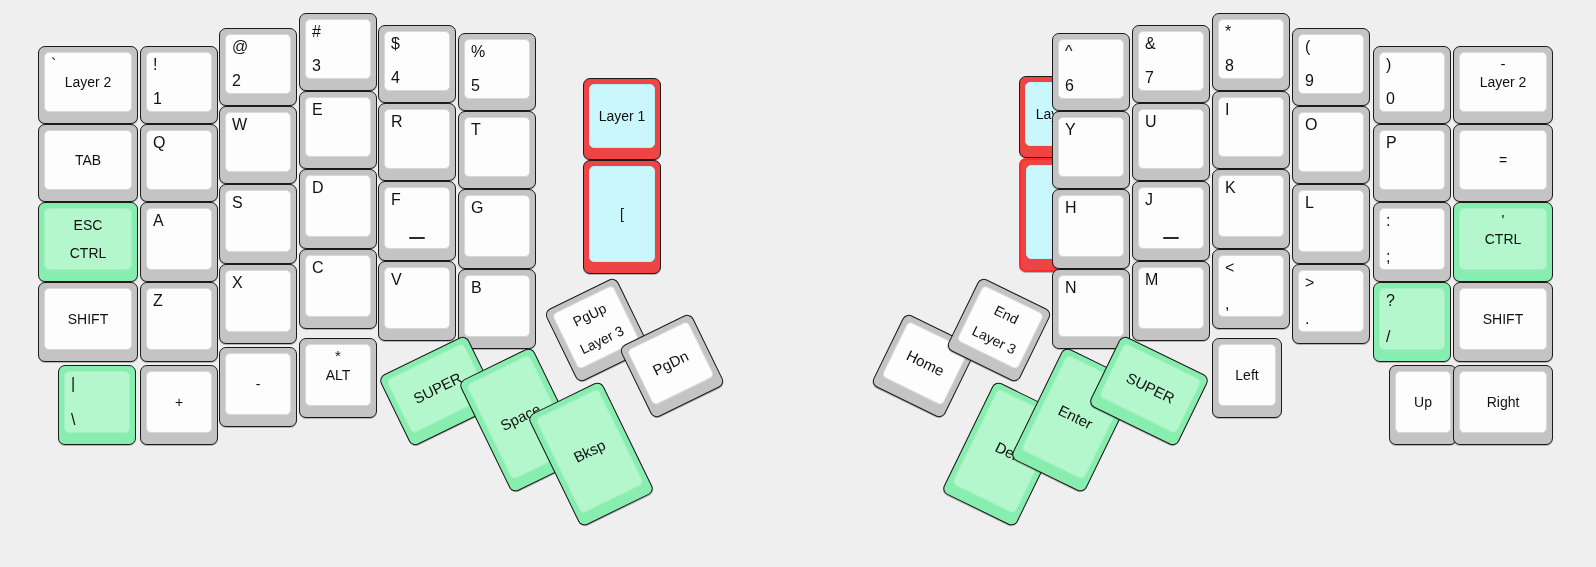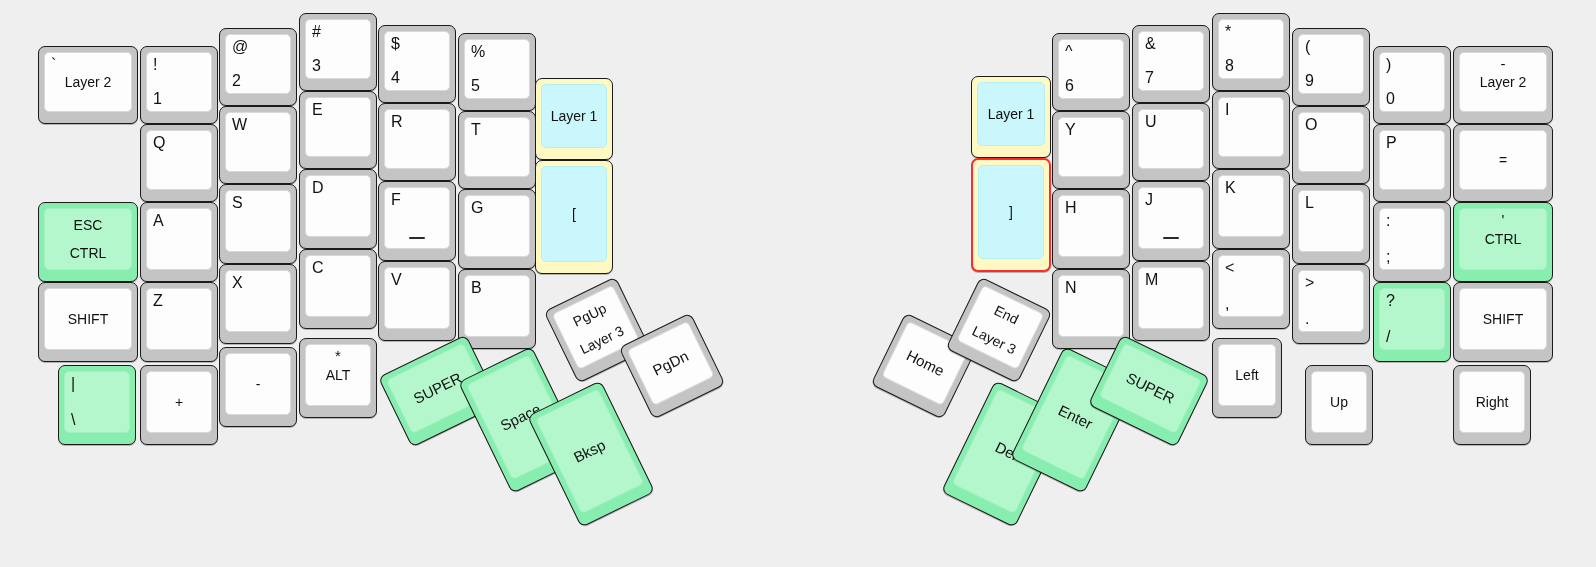--- a/index.html
+++ b/index.html
@@ -25,21 +25,21 @@
     box-sizing:border-box;
     width:100%;height:100%;
     border-radius:5px;
     background:#fdfdfd;          
     border:1px solid #d9d9d9;
     position:relative;
   }
   
   .key.green{background:#87eeb0;}
   .key.green > .cap{background:#b4f7cd;border-color:#a3f0c1;}
-  .key.cyan{background:#fef9c3;}
+  .key.cyan{background:#ef4444;margin-left:48px;}
   .key.cyan > .cap{background:#caf7fb;border-color:#b5f0f6;}
   .key.selected{border:2px solid #ff2b2b;}
 
   
   .cap .lbl{
     position:absolute;
     color:#111;
     font-size:15px;
     line-height:16px;
     white-space:pre;
@@ -67,20 +67,25 @@
 </head>
 <body>
 
 <div id="board">
     <div class="key" style="left: 38px; top: 46px; width: 100px; height: 78px;">
       <div class="cap">
         <div class="lbl ctr">Layer 2</div>
         <div class="lbl tl">`</div>
       </div>
     </div>
+    <div class="key" style="left: 38px; top: 124px; width: 100px; height: 78px;">
+      <div class="cap">
+        <div class="lbl ctr">TAB</div>
+      </div>
+    </div>
     <div class="key green" style="left: 38px; top: 202px; width: 100px; height: 80px;">
       <div class="cap">
         <div class="lbl ctop">ESC</div>
         <div class="lbl cbot">CTRL</div>
       </div>
     </div>
     <div class="key" style="left: 38px; top: 282px; width: 100px; height: 80px;">
       <div class="cap">
         <div class="lbl ctr">SHIFT</div>
       </div>
@@ -367,21 +372,21 @@
         <div class="lbl tl">:</div>
         <div class="lbl bl">;</div>
       </div>
     </div>
     <div class="key green" style="left: 1373px; top: 282px; width: 78px; height: 80px;">
       <div class="cap">
         <div class="lbl tl">?</div>
         <div class="lbl bl">/</div>
       </div>
     </div>
-    <div class="key" style="left: 1305px; top: 365px; width: 68px; height: 80px;">
+    <div class="key" style="left: 1389px; top: 365px; width: 68px; height: 80px;">
       <div class="cap">
         <div class="lbl ctr">Up</div>
       </div>
     </div>
     <div class="key" style="left: 1453px; top: 46px; width: 100px; height: 78px;">
       <div class="cap">
         <div class="lbl tc">-</div>
         <div class="lbl ctr">Layer 2</div>
       </div>
     </div>
@@ -394,21 +399,21 @@
       <div class="cap">
         <div class="lbl tc">'</div>
         <div class="lbl ctr">CTRL</div>
       </div>
     </div>
     <div class="key" style="left: 1453px; top: 282px; width: 100px; height: 80px;">
       <div class="cap">
         <div class="lbl ctr">SHIFT</div>
       </div>
     </div>
-    <div class="key" style="left: 1453px; top: 365px; width: 78px; height: 80px;">
+    <div class="key" style="left: 1453px; top: 365px; width: 100px; height: 80px;">
       <div class="cap">
         <div class="lbl ctr">Right</div>
       </div>
     </div>
     <div class="key thumb" style="left: 884px; top: 326px; width: 80px; height: 80px; transform: rotate(26deg); transform-origin: 50% 50%;">
       <div class="cap">
         <div class="lbl ctr">Home</div>
       </div>
     </div>
     <div class="key thumb" style="left: 959px; top: 290px; width: 80px; height: 80px; transform: rotate(26deg); transform-origin: 50% 50%;">

